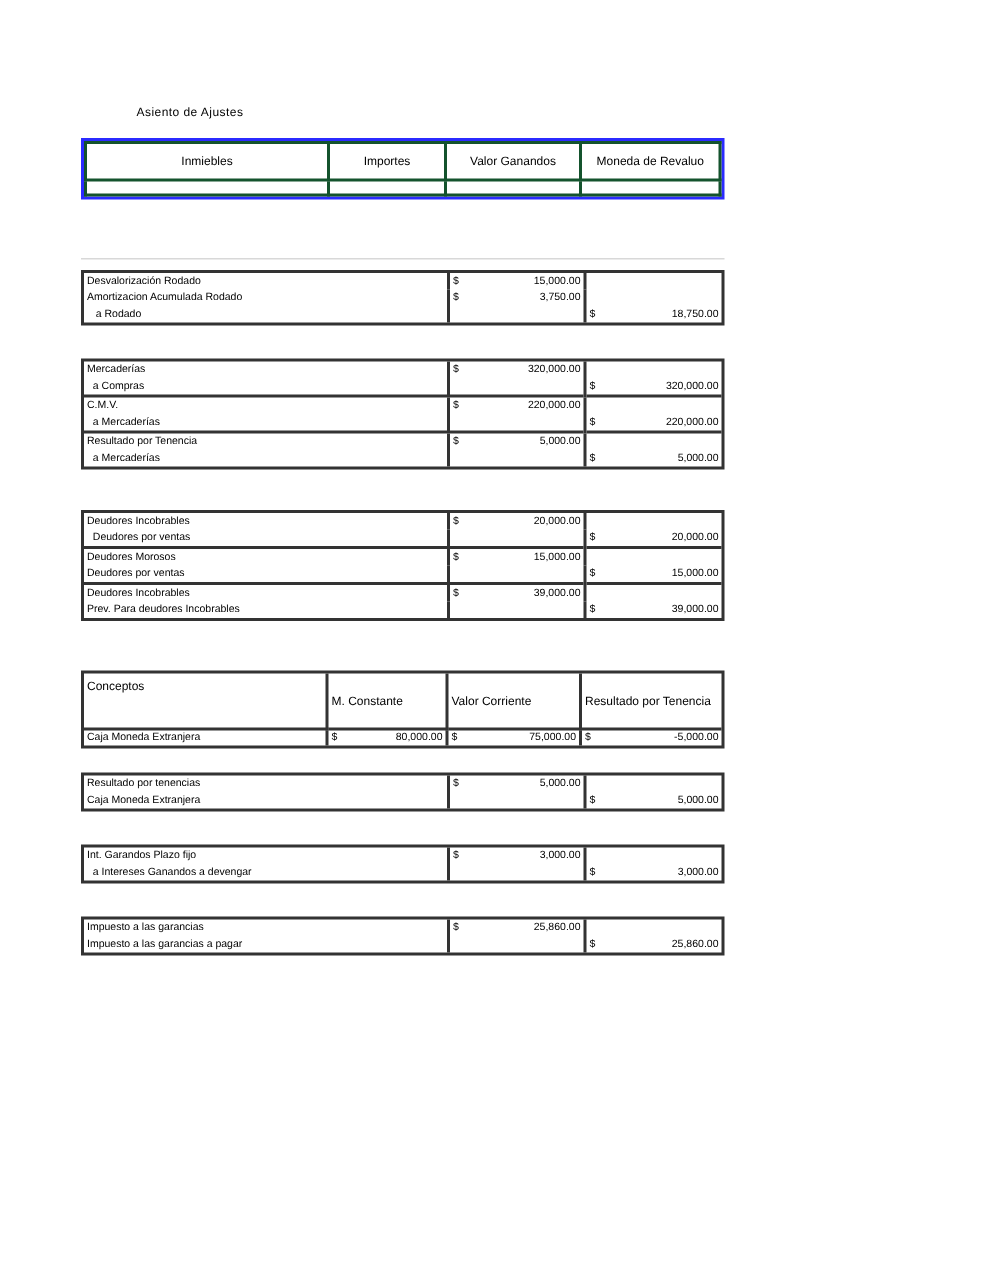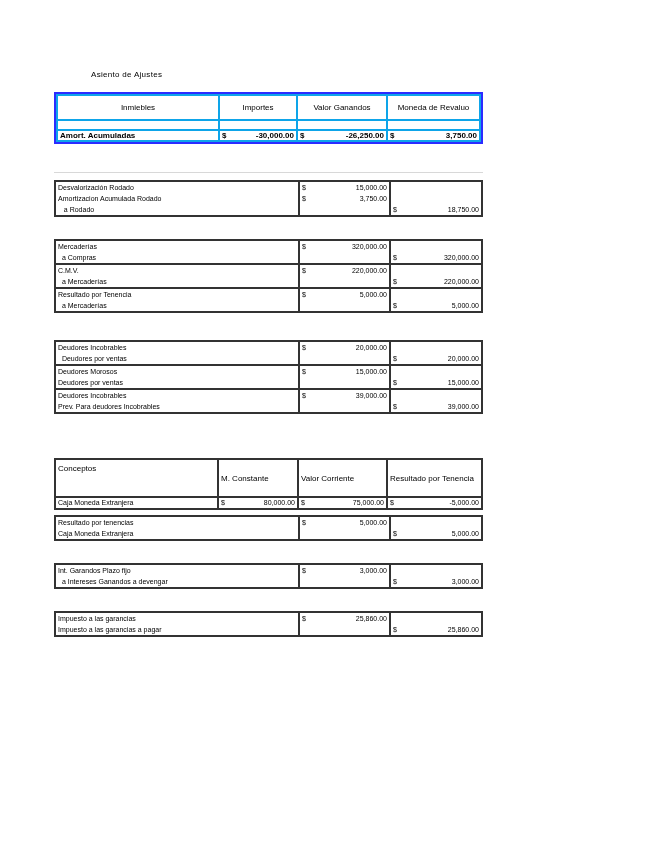--- a/index.html
+++ b/index.html
@@ -4,38 +4,38 @@
 <style>
   html, body { margin:0; padding:0; background:#ffffff; }
   body { width:655px; height:848px; position:relative; overflow:hidden;
          font-family:"Liberation Sans", sans-serif; color:#000; }
   .abs { position:absolute; }
   .title { left:57px; top:70px; font-size:8px; letter-spacing:0.3px;margin-left:34px; }
 
   
   .blue { left:54px; top:92px; width:429px; border:2px solid #2b2bff; box-sizing:border-box; }
   .blue table { border-collapse:collapse; width:100%; table-layout:fixed; }
-  .blue td { border:2px solid #0ea5e9; font-size:8px; padding:0 2px; height:9px; line-height:9px;
+  .blue td { border:2px solid #14532d; font-size:8px; padding:0 2px; height:9px; line-height:9px;
              white-space:nowrap; overflow:hidden; font-weight:bold;margin-top:28px; }
   .blue tr.hdr td { height:23px; text-align:center; font-weight:normal; font-size:8px; }
   .blue tr.empty td { height:8px; }
   .blue td.num { text-align:right; }
   .blue td .cur { float:left; }
 
   
   .jt { left:54px; width:429px; border:2px solid #333; box-sizing:border-box; }
   .jt table { border-collapse:collapse; width:100%; table-layout:fixed; }
   .jt td { font-size:7px; line-height:11px; height:11px; padding:0 2px; white-space:nowrap; overflow:hidden; vertical-align:top; }
   .jt td.c1 { width:238px; border-right:2px solid #333; }
   .jt td.c2 { width:85px; border-right:2px solid #333; text-align:right; }
   .jt td.c3 { text-align:right; }
   .jt tr.sep td { border-top:2px solid #333; }
   .cur { float:left; }
 
-  .concept { left:54px; top:447px; width:429px; border:2px solid #333; box-sizing:border-box;margin-top:11px; }
+  .concept { left:54px; top:447px; width:429px; border:2px solid #333; box-sizing:border-box; }
   .concept table { border-collapse:collapse; width:100%; table-layout:fixed; }
   .concept td { font-size:7.5px; padding:0 2px; white-space:nowrap; overflow:hidden; }
   .concept tr.hdr td { height:32px; border-right:2px solid #333; border-bottom:2px solid #333; text-align:left; vertical-align:middle; font-size:8px; }
   .concept tr.hdr td.first { text-align:left; vertical-align:top; padding-top:4px; }
   .concept tr.hdr td:last-child { border-right:none; }
   .concept tr.row td { height:10px; line-height:10px; font-size:7px; border-right:2px solid #333; text-align:right; }
   .concept tr.row td.first { text-align:left; }
   .concept tr.row td:last-child { border-right:none; }
   .sepline { left:54px; top:172px; width:429px; height:1px; background:#d8d8d8; }
 </style>
@@ -58,26 +58,20 @@
       <td>Importes</td>
       <td>Valor Ganandos</td>
       <td>Moneda de Revaluo</td>
     </tr>
     <tr class="empty">
           <td></td>
           <td></td>
           <td></td>
           <td></td>
         </tr>
-    <tr>
-      <td>Amort. Acumuladas</td>
-      <td class="num"><span class="cur">$</span><span>-30,000.00</span></td>
-      <td class="num"><span class="cur">$</span><span>-26,250.00</span></td>
-      <td class="num"><span class="cur">$</span><span>3,750.00</span></td>
-    </tr>
   </tbody>
     </table>
 </div>
 <div class="abs sepline"></div>
 
 <div class="abs jt" style="top:180px;">
   <table>
     <tbody>
         <tr>
       <td class="c1">Desvalorización Rodado</td>

